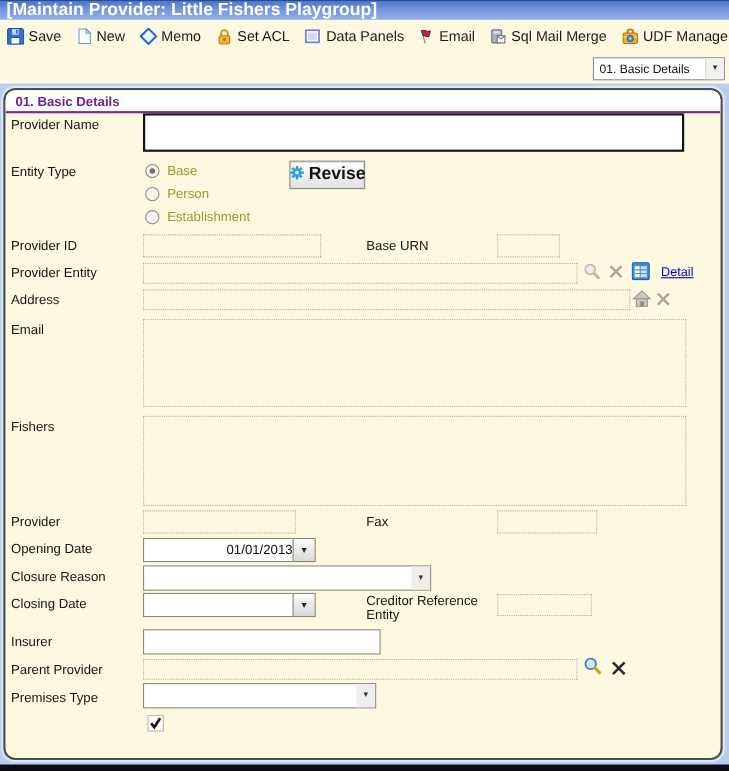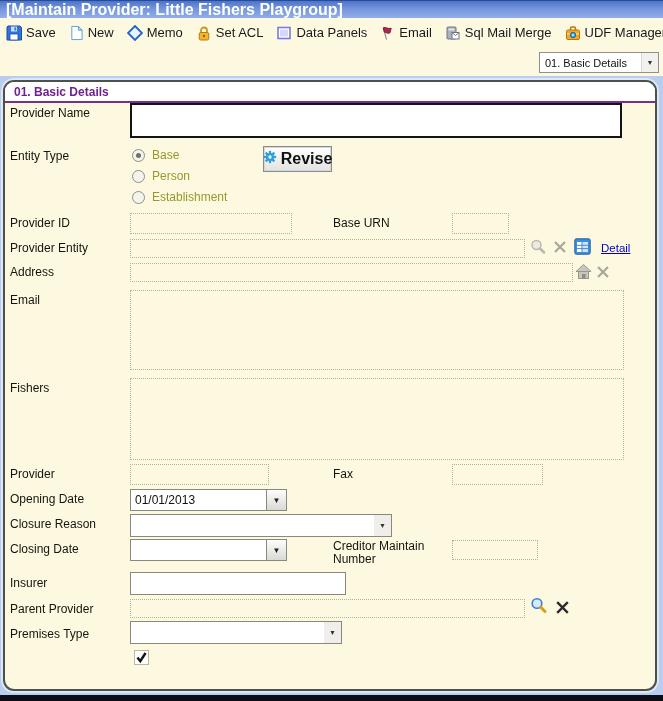--- a/index.html
+++ b/index.html
@@ -77,21 +77,21 @@
     position:absolute; left:258px; top:43px; width:69px; height:26px;
     background:linear-gradient(180deg,#ffffff,#e2e2e0);
     border:1px solid #8a8a8a; box-shadow:0 0 0 1px #d7d7d7 inset;
     display:flex; align-items:center; justify-content:center; gap:4px;
     font-size:16px; font-weight:bold; color:#111; cursor:pointer;
   }
   
   .combo { position:absolute; display:flex; height:22px; }
   .combo .c-field {
     flex:1; background:#fff; border:1px solid #8a887c; border-right:none;
-    font-size:12px; color:#111; padding-left:4px; outline:none; min-width:0;
+    font-size:12px; color:#111; padding-left:4px; outline:none; min-width:0;text-align:right;
   }
   .combo .c-btn {
     width:21px; background:linear-gradient(180deg,#fdfdfd,#d9d9d6);
     border:1px solid #8a887c; display:flex; align-items:center; justify-content:center;
     font-size:8px; color:#222; cursor:pointer;
   }
   .combo-inner { position:absolute; height:23px; background:#fff; border:1px solid #8a887c; display:flex; }
   .combo-inner .c-field { border:none; flex:1; font-size:12px; padding-left:4px; outline:none; background:transparent; min-width:0;}
   .combo-inner .c-btn2 {
     width:17px; background:#efeeea; display:flex; align-items:center; justify-content:center;
@@ -291,21 +291,21 @@
     <div class="combo-inner" style="left:125px; top:411px; width:262px">
       <input class="c-field" value="" style="">
       <span class="c-btn2">▼</span>
     </div>
 
     <span class="lbl" style="top:440px">Closing Date</span>
     <div class="combo" style="left:125px; top:436px; width:157px">
       <input class="c-field" value="" style="">
       <span class="c-btn">▼</span>
     </div>
-    <span class="lbl lbl2" style="top:437px">Creditor Maintain Number</span>
+    <span class="lbl lbl2" style="top:437px">Creditor Reference Entity</span>
     <input class="fld dotted" style="left: 447px; top: 437px; width: 86px; height: 20px;" value="">
 
     <span class="lbl" style="top:474px">Insurer</span>
     <input class="fld solid" style="left: 125px; top: 469px; width: 216px; height: 23px;" value="">
 
     <span class="lbl" style="top:500px">Parent Provider</span>
     <input class="fld dotted" style="left: 125px; top: 496px; width: 395px; height: 19px;" value="">
     <span class="icon-btn" style="left:524px; top:493px"><svg width="19" height="19" viewBox="0 0 19 19">
           <circle cx="8" cy="7.5" r="4.8" fill="#d6e9fb" stroke="#3a7fd0" stroke-width="1.6"></circle>
           <line x1="11.8" y1="11.2" x2="16" y2="15.5" stroke="#d8a018" stroke-width="3" stroke-linecap="round"></line>

